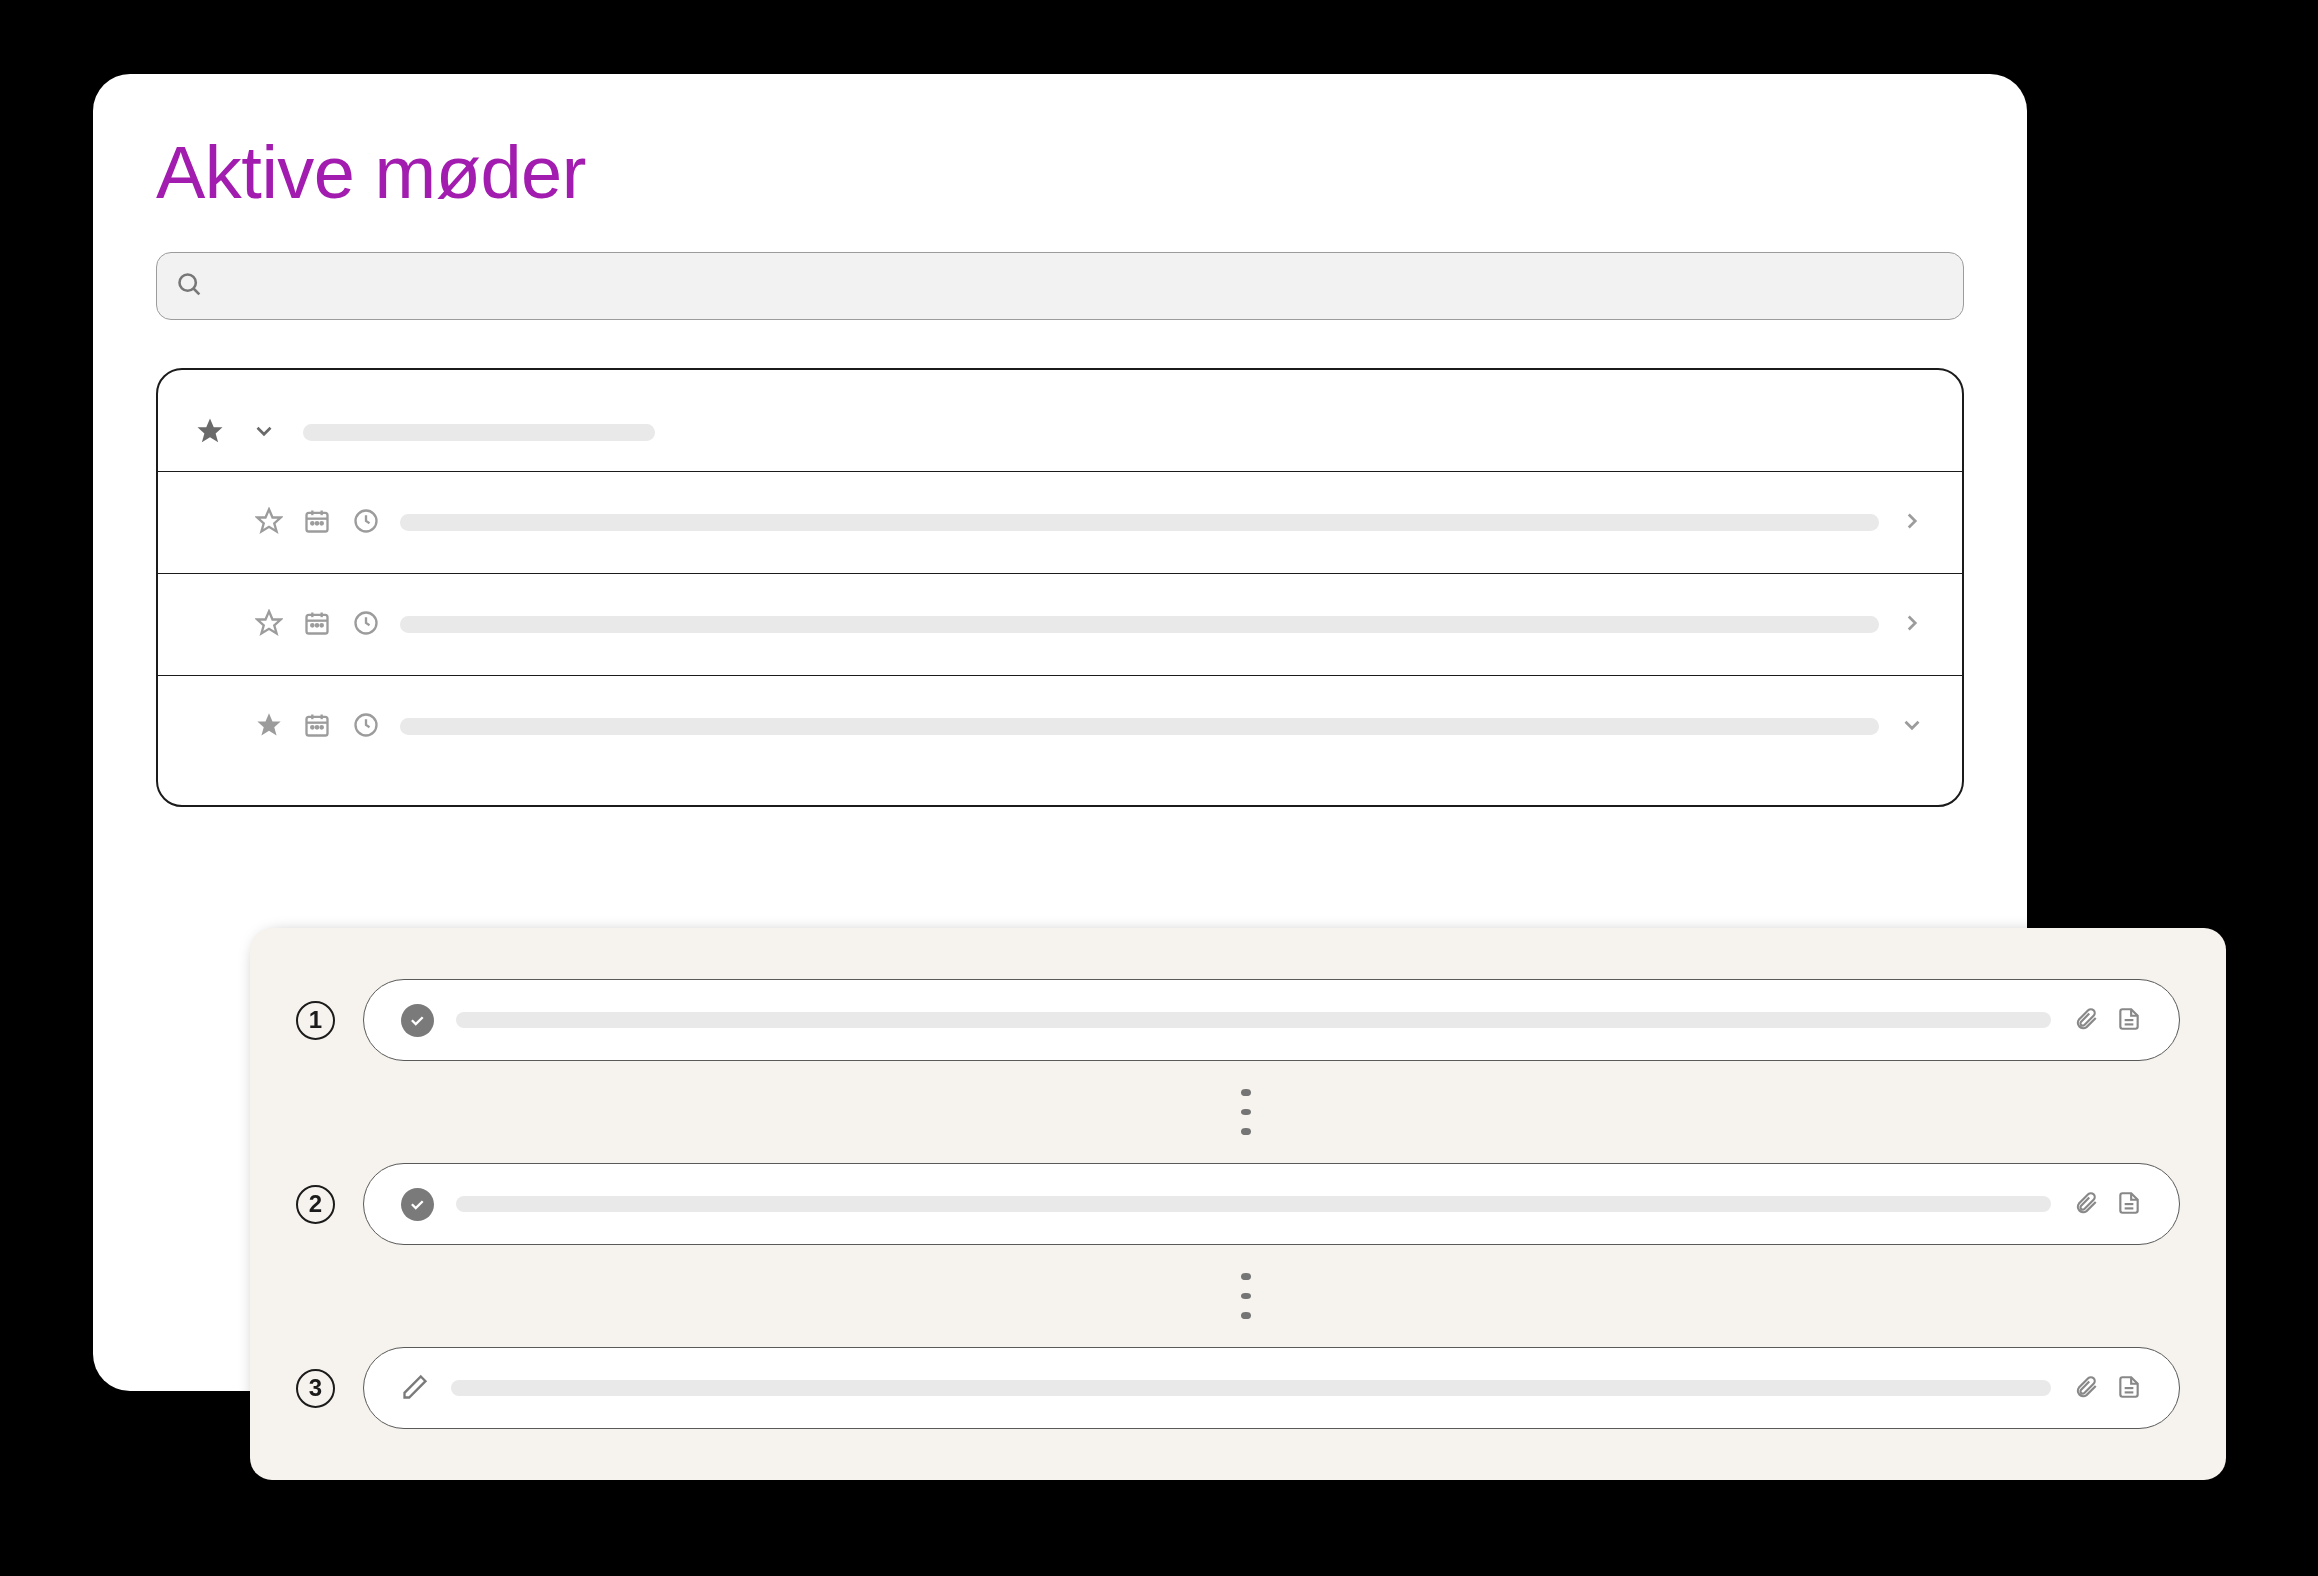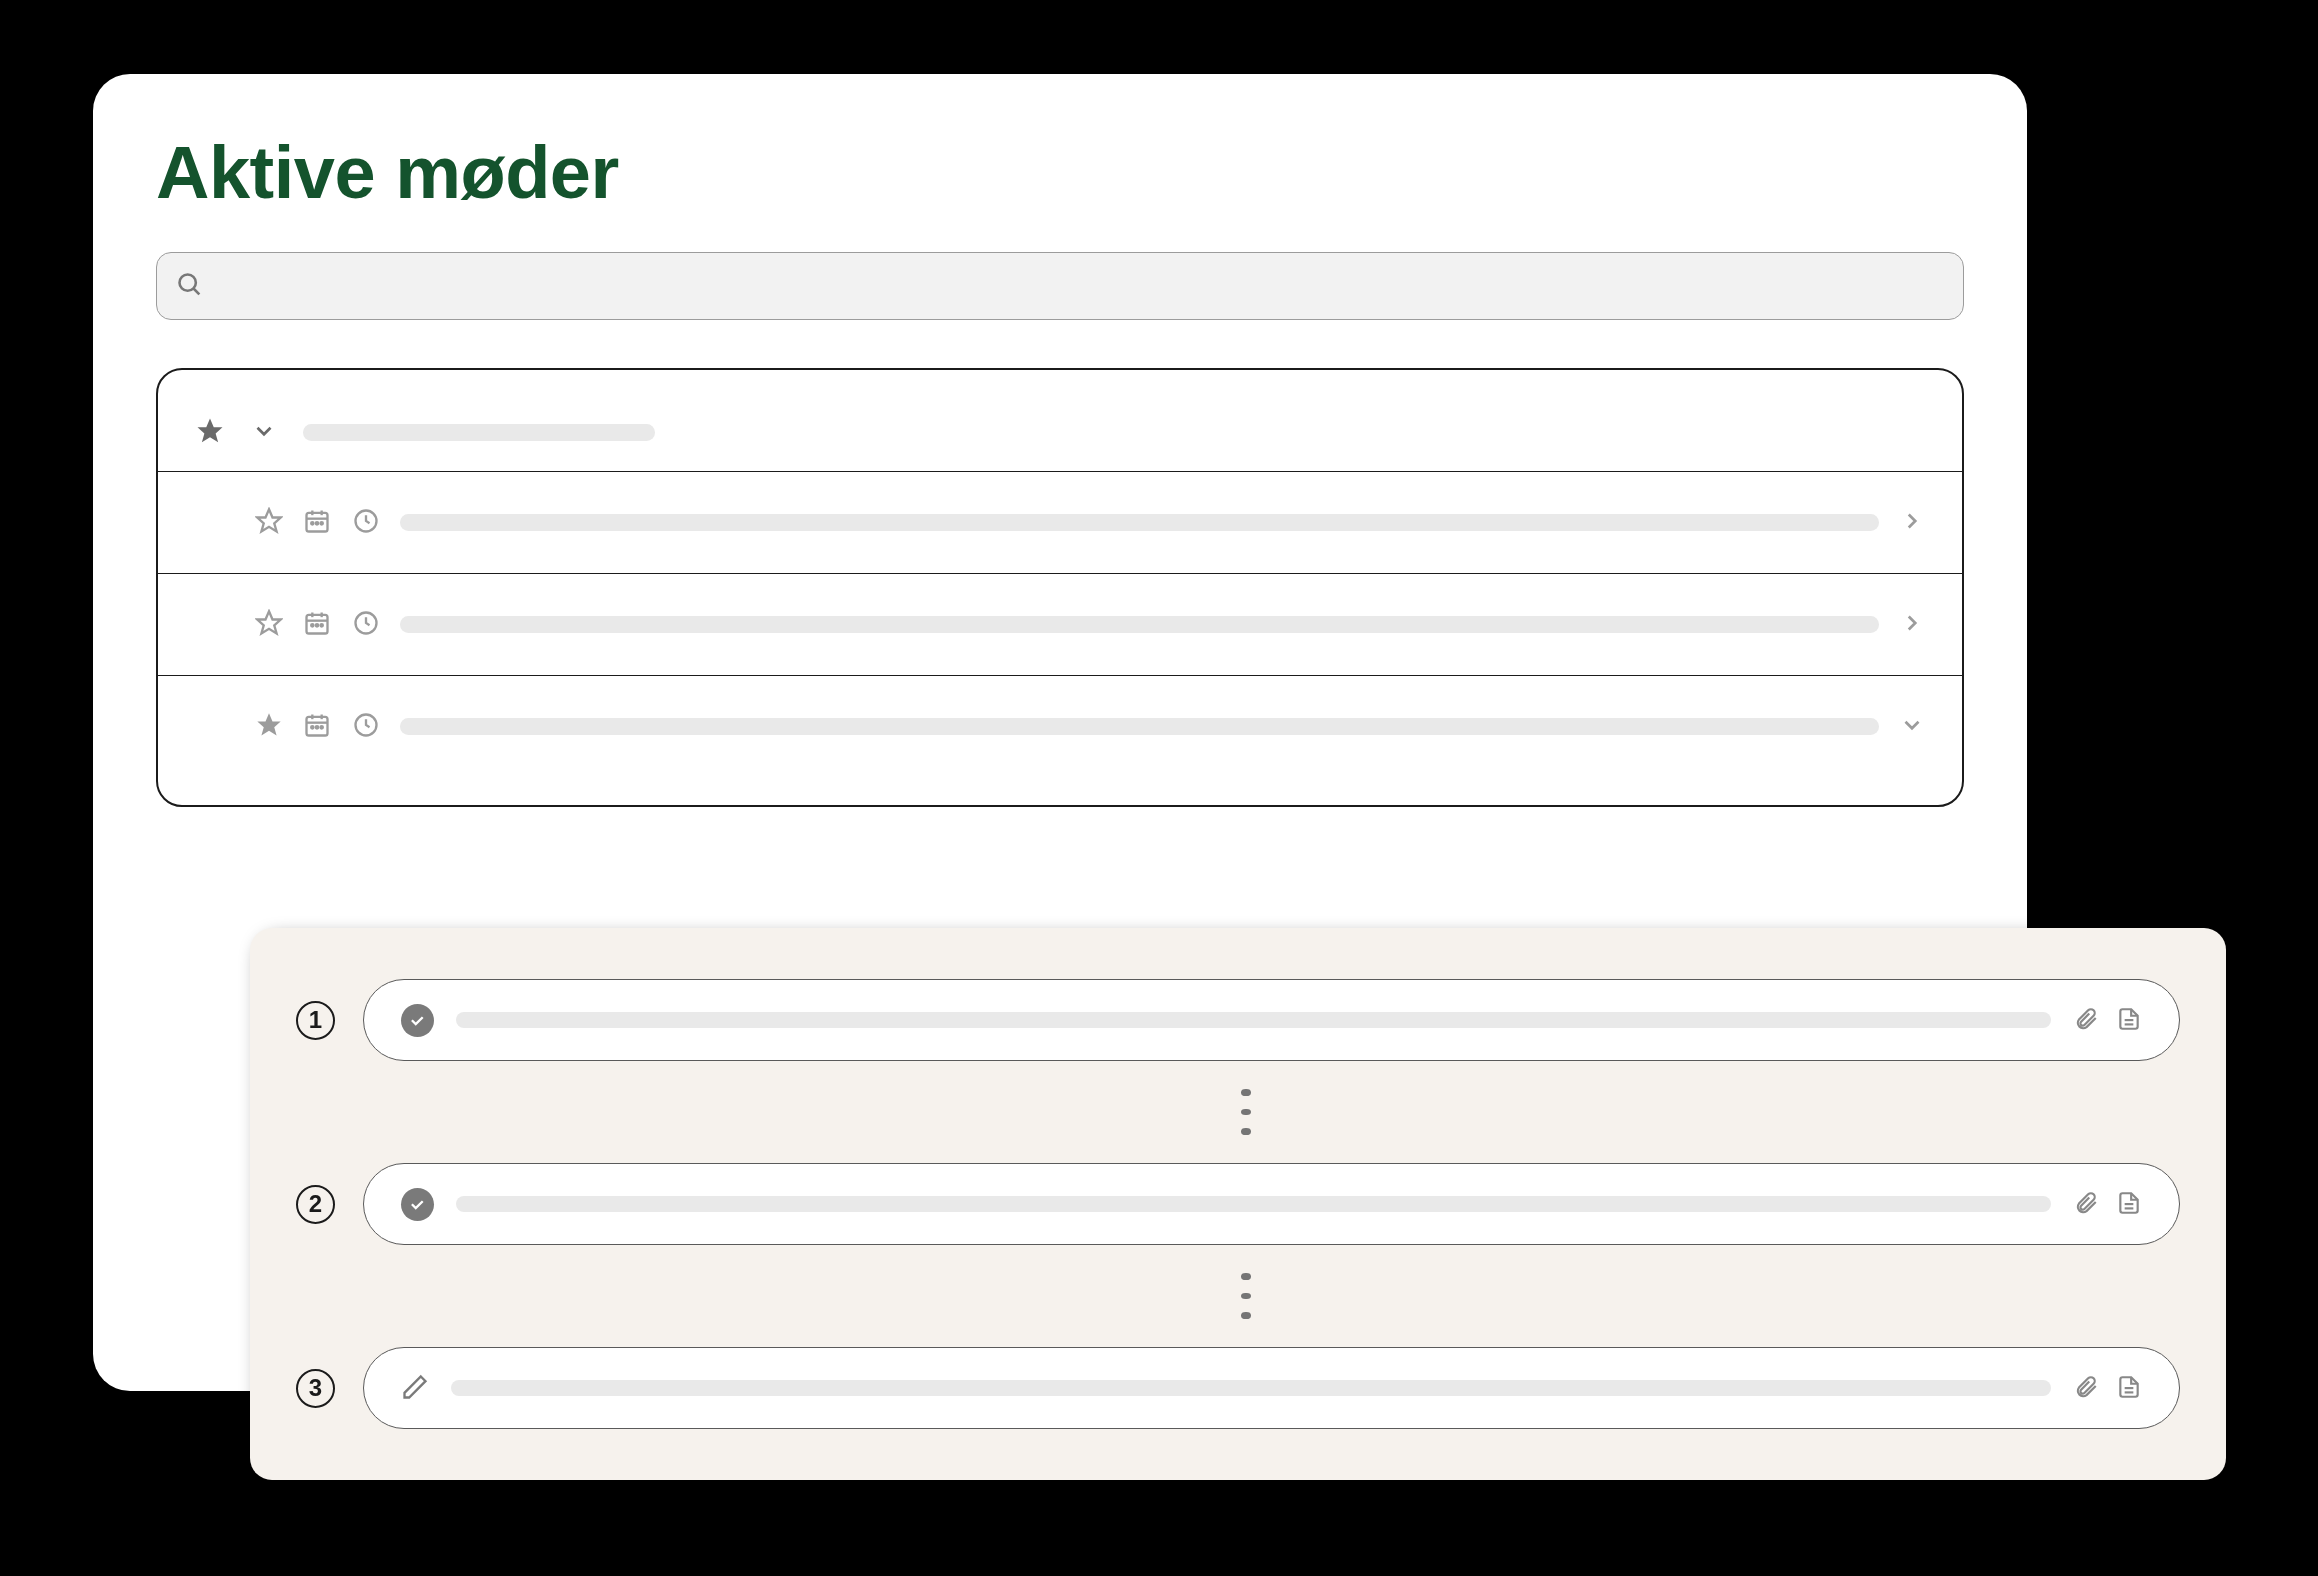--- a/index.html
+++ b/index.html
@@ -16,22 +16,22 @@
       left: 93px;
       width: 1934px;
       height: 1317px;
       background: #fff;
       border-radius: 37px;
       box-shadow: 7.4px 7.4px 16.7px rgba(0,0,0,0.4);
       padding: 56px 63px;
     }
     .title {
       font-size: 74px;
-      font-weight: 700;
-      color: #14532d;
+      font-weight: 400;
+      color: #a21caf;
       letter-spacing: -0.5px;
       margin-bottom: 37px;
     }
     .search-box {
       width: 100%;
       height: 68px;
       background: #f2f2f2;
       border: 1.9px solid #9c9c9c;
       border-radius: 15px;
       display: flex;

